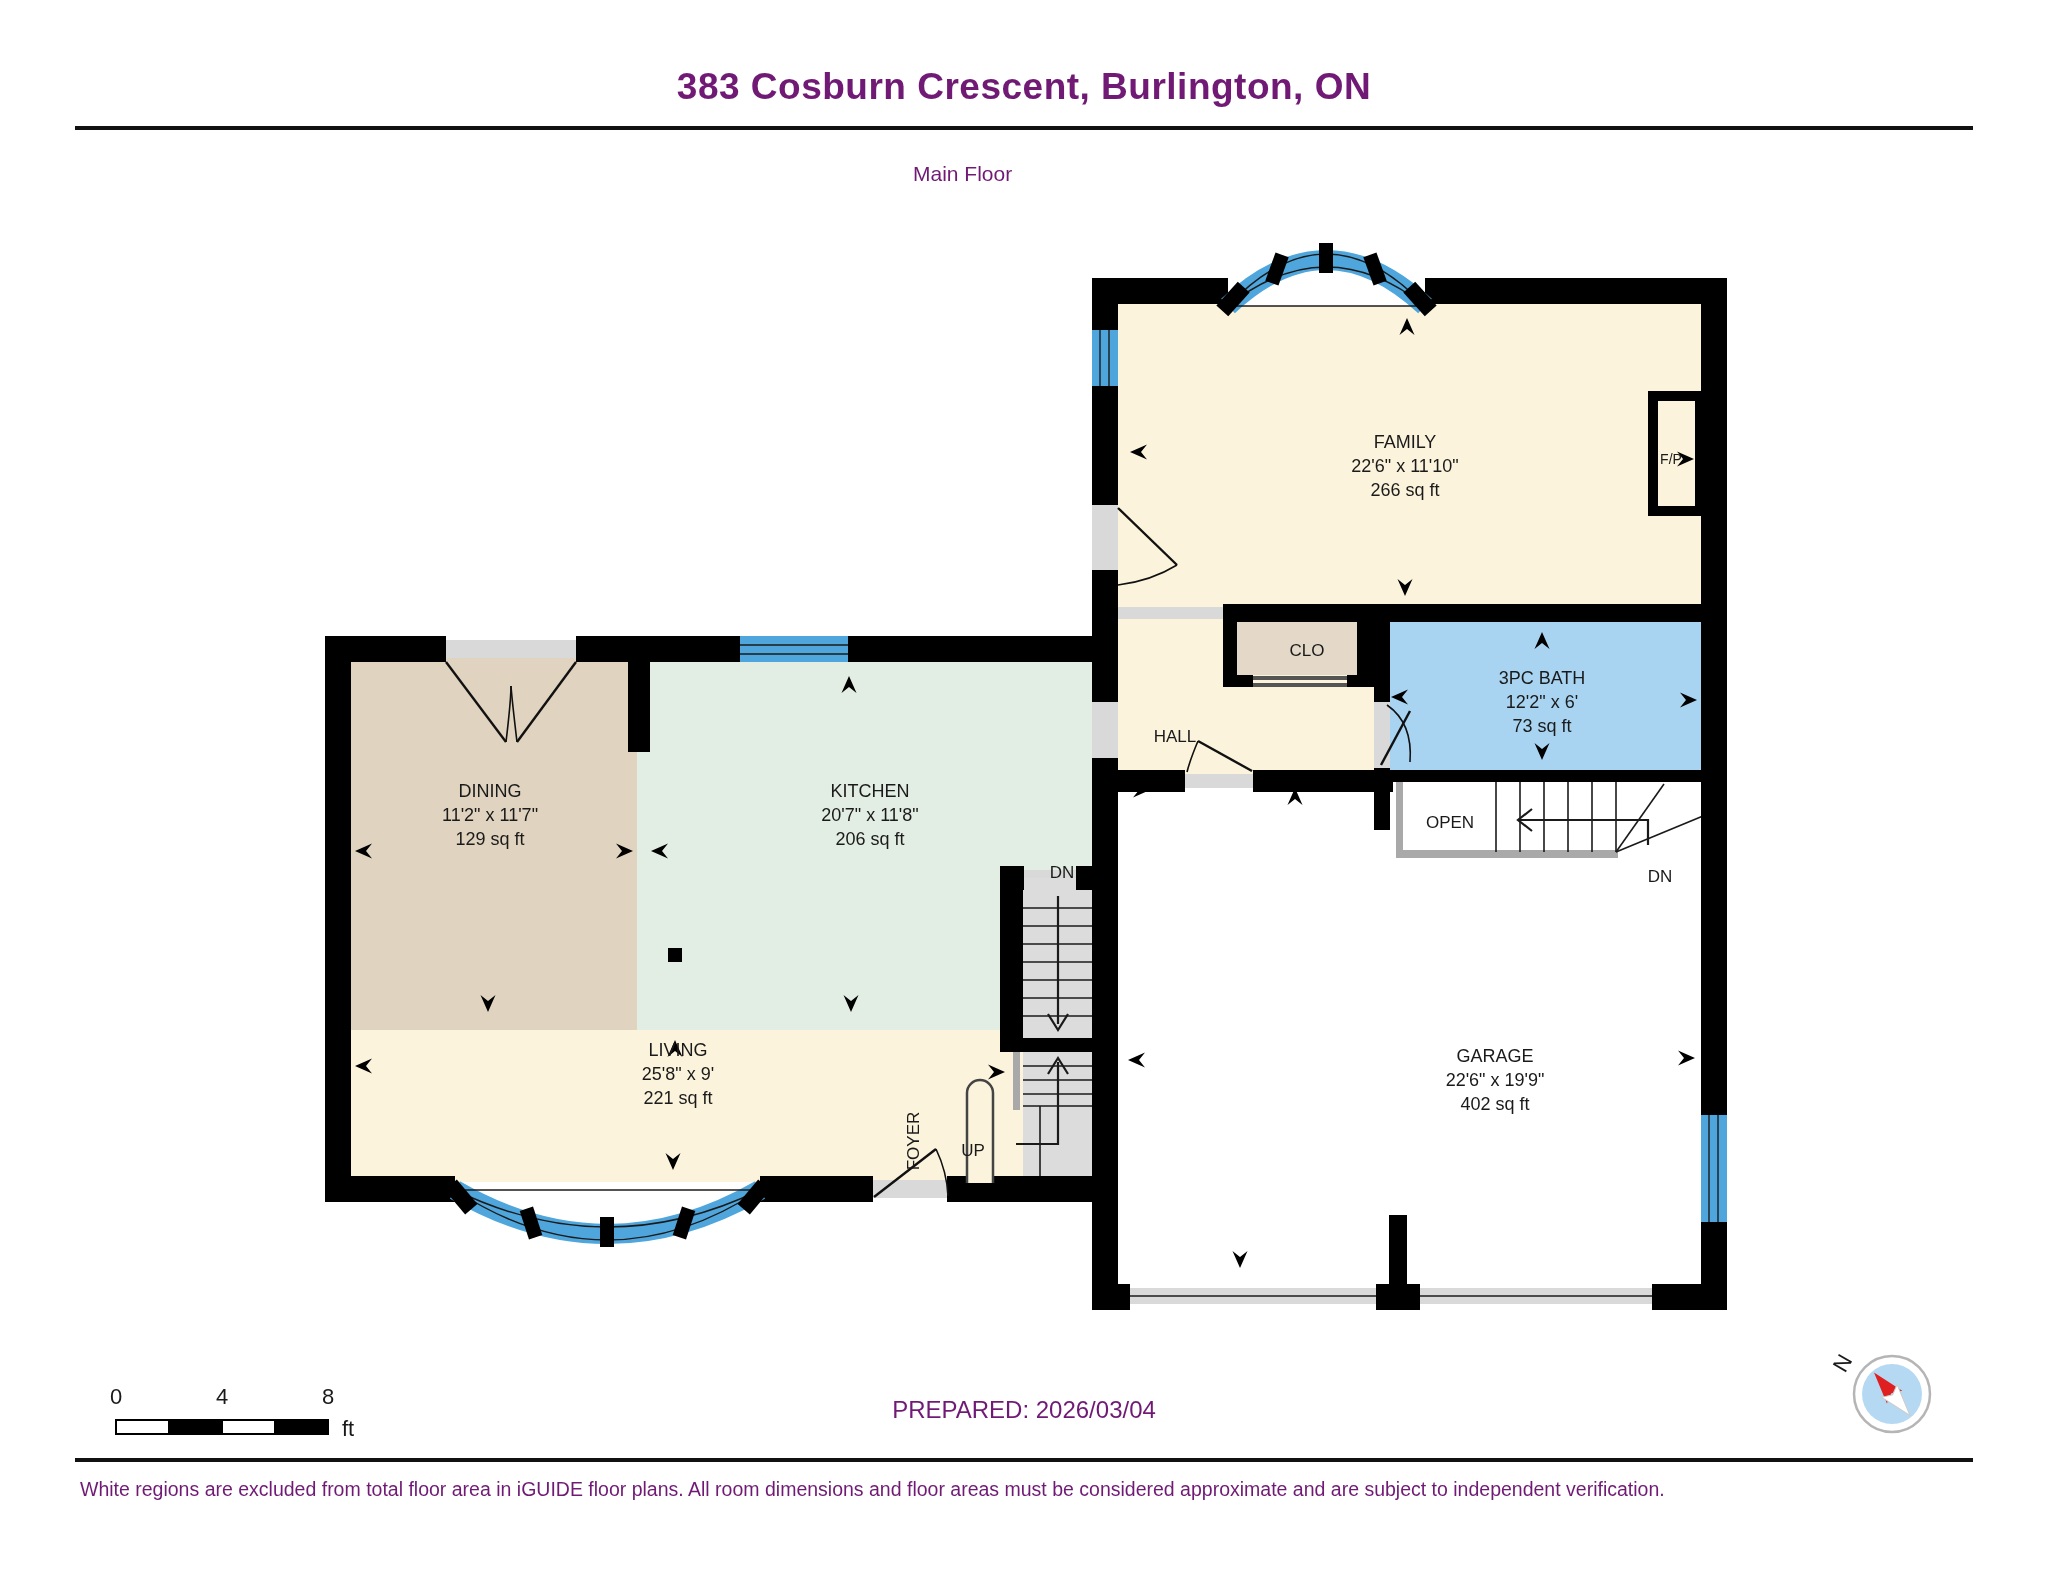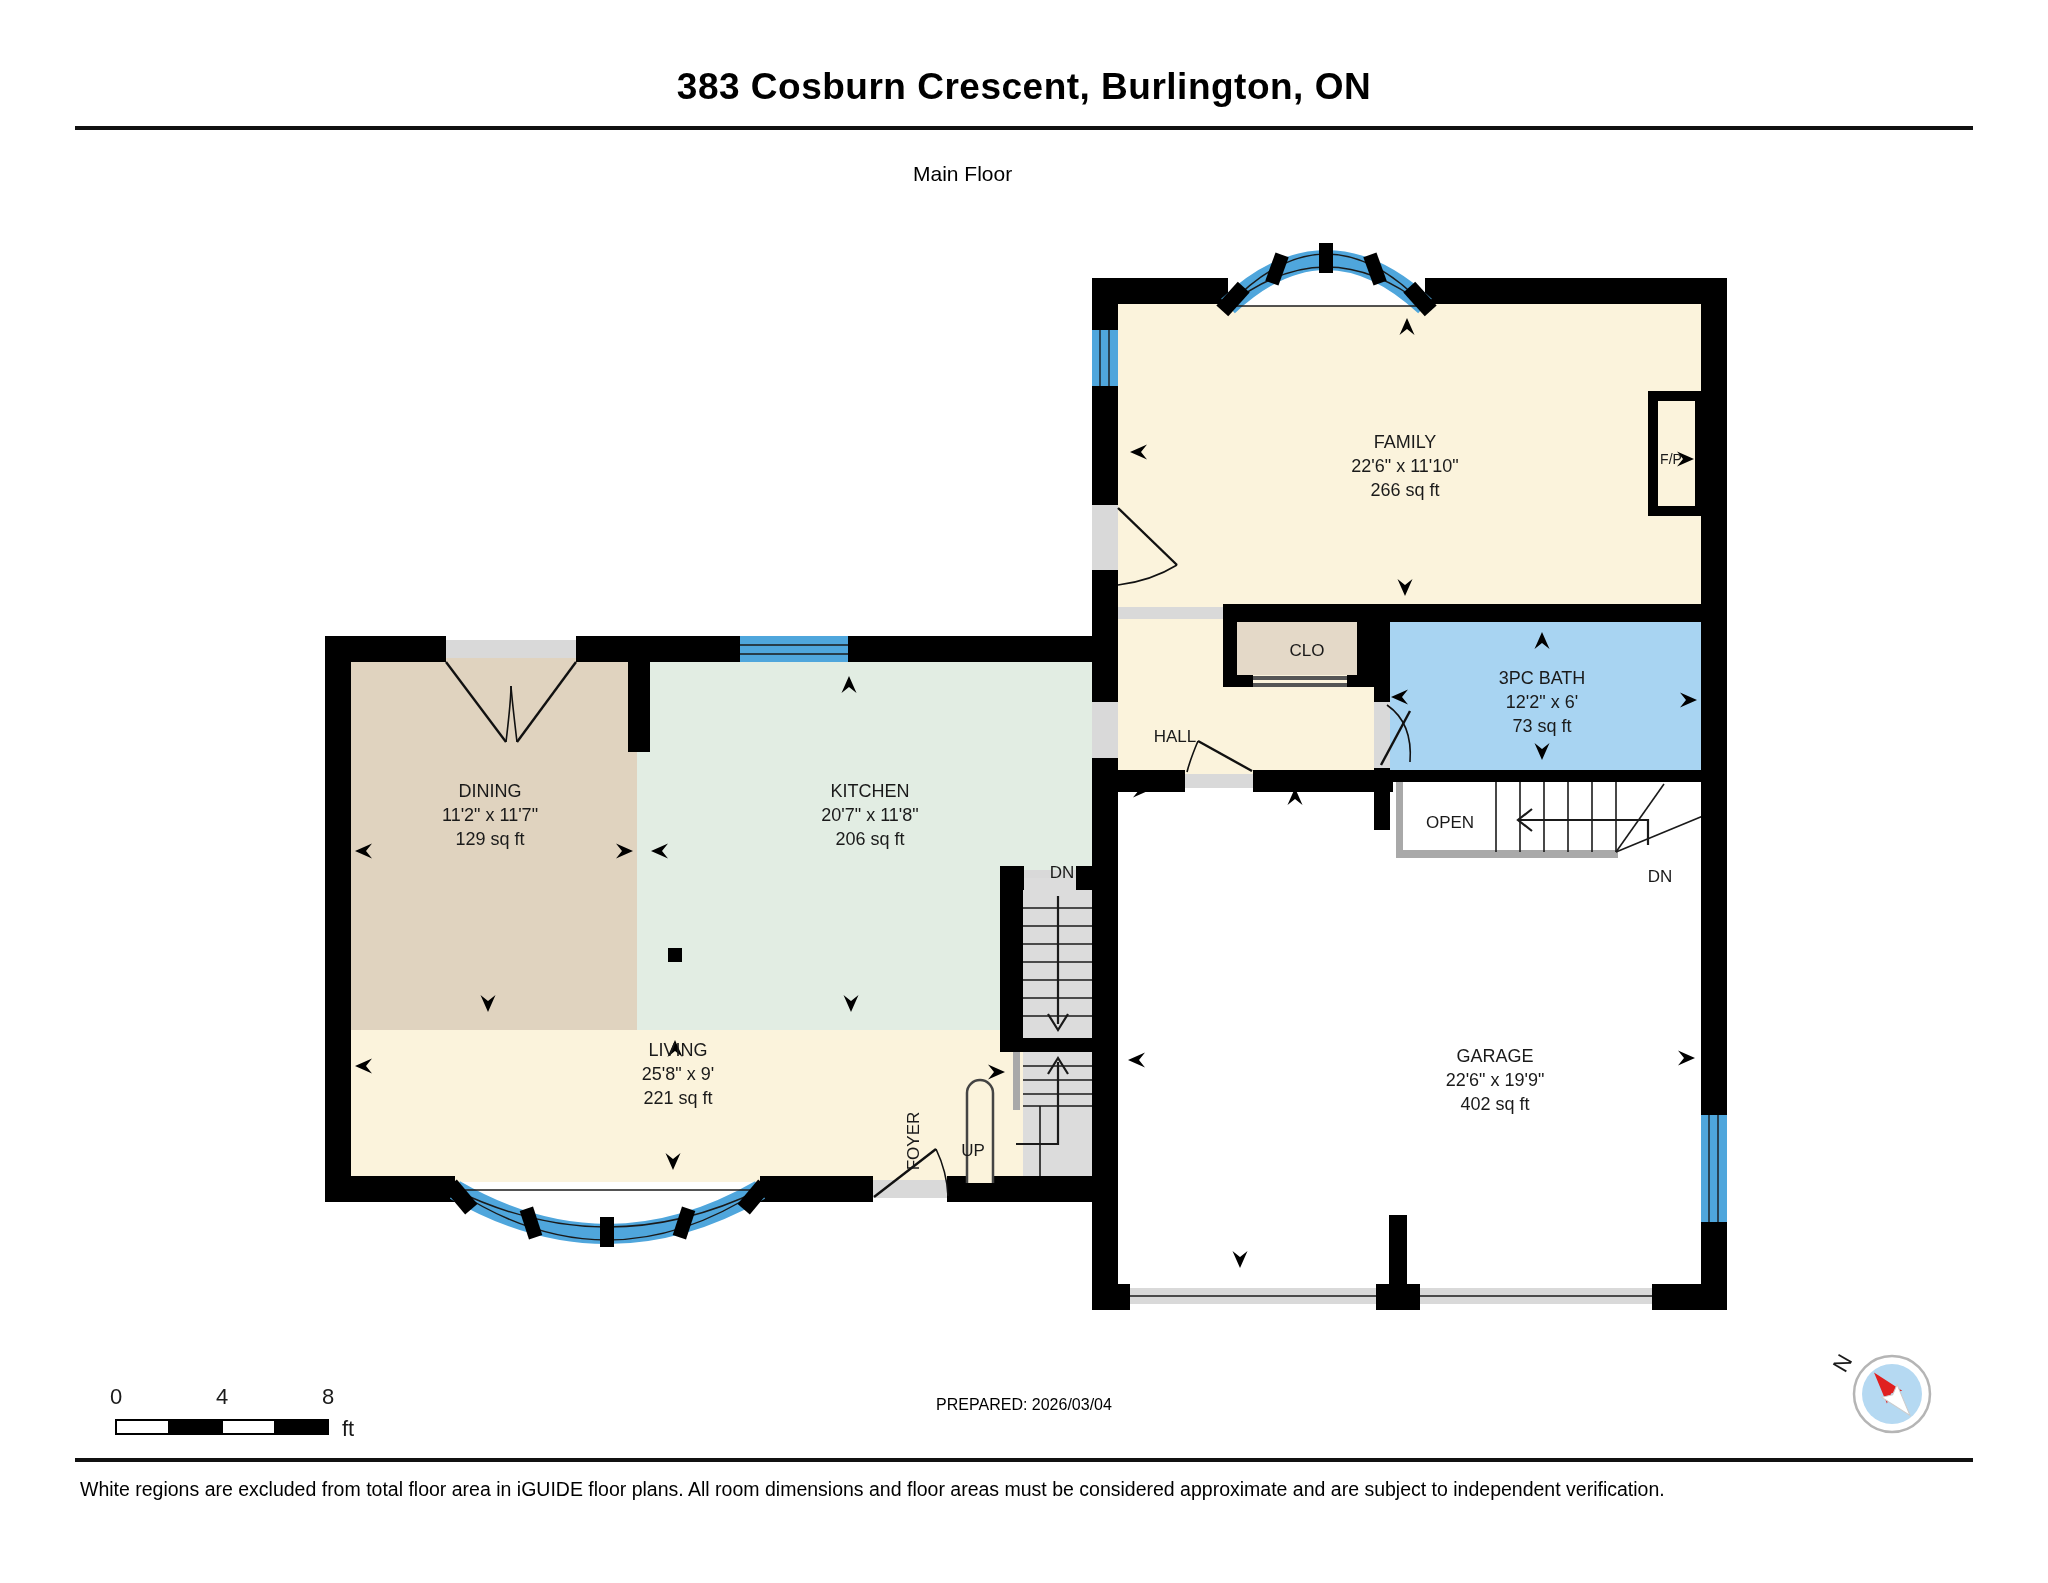--- a/index.html
+++ b/index.html
@@ -1,25 +1,25 @@
 <!DOCTYPE html>
 <html><head>
 <meta charset="utf-8">
 <style>
   html,body{margin:0;padding:0;background:#fff;}
   .page{position:relative;width:2048px;height:1583px;background:#ffffff;
-        font-family:"Liberation Sans",sans-serif;color:#000000;overflow:hidden;}
+        font-family:"Liberation Sans",sans-serif;color:#701a75;overflow:hidden;}
   .abs{position:absolute;}
   #title{top:66px;left:0;width:2048px;text-align:center;font-size:37px;font-weight:bold;letter-spacing:0.5px;}
   .rule{left:75px;width:1898px;height:4px;background:#111;}
   #rule-top{top:126px;}
   #rule-bottom{top:1458px;}
   #floor-label{top:162px;left:913px;font-size:21px;font-weight:normal;}
   #area-lines{top:150px;left:1047px;font-size:21px;line-height:33px;}
-  #prepared{top:1396px;left:824px;width:400px;text-align:center;font-size:16px;}
+  #prepared{top:1396px;left:824px;width:400px;text-align:center;font-size:24px;}
   #disclaimer{top:1478px;left:80px;width:1860px;font-size:19.5px;}
   svg{position:absolute;top:0;left:0;}
   svg text{font-family:"Liberation Sans",sans-serif;fill:#1a1a1a;font-size:18px;}
   text.small{font-size:17px;}
   text.tiny{font-size:14px;}
   text.scale-num{font-size:22px;}
   .wall{fill:#000;}
   .sill{fill:#d9d9d9;}
   .stair{fill:#dcdcdc;}
   .rail{fill:#a9a9a9;}

